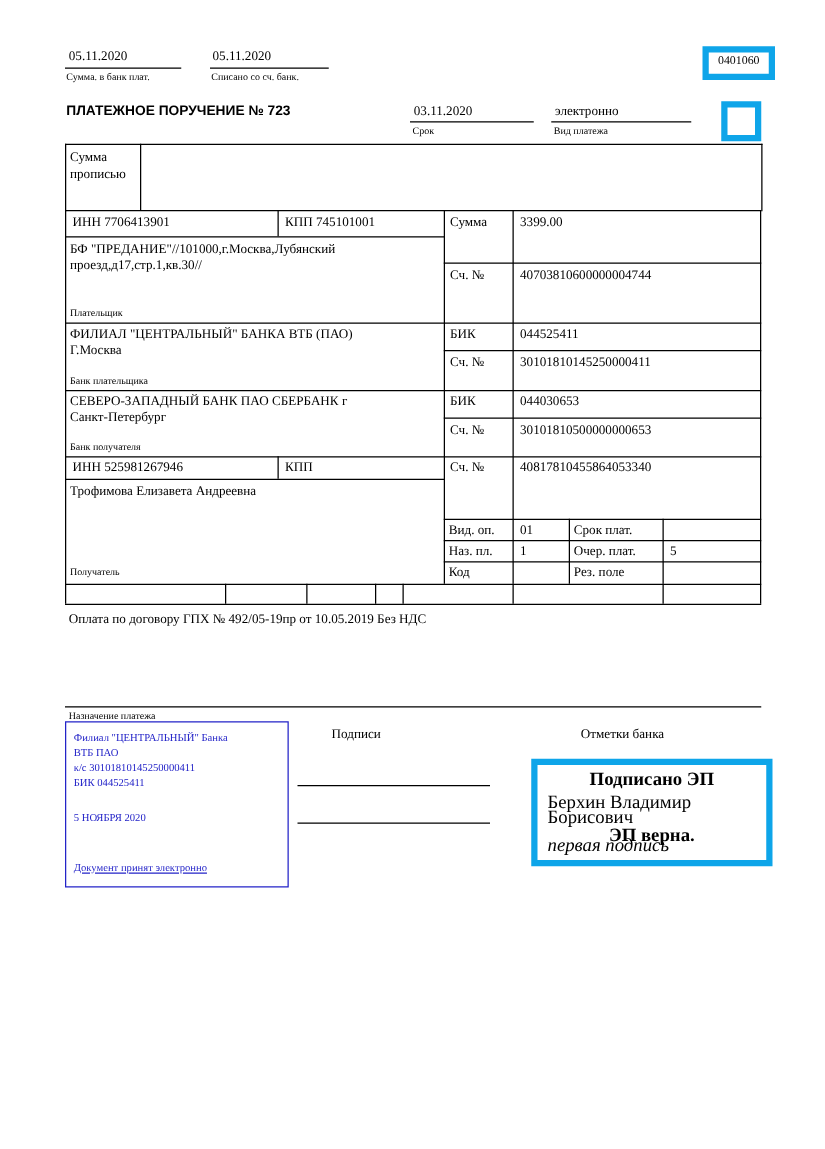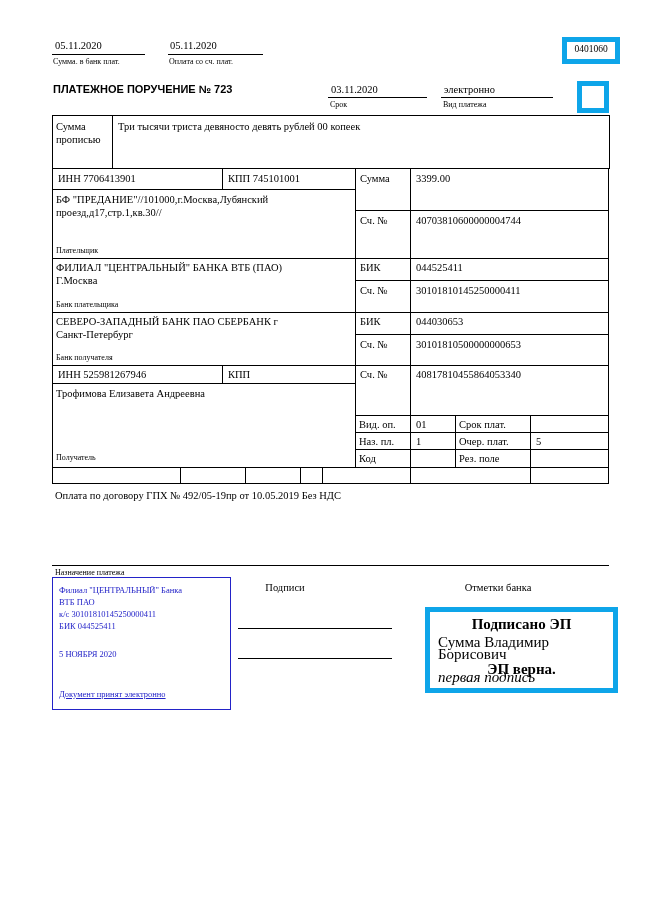--- a/index.html
+++ b/index.html
@@ -24,37 +24,36 @@
 <body>
 
 <div class="page">
 
   <div class="t" style="left:55px;top:39px">05.11.2020</div>
   <div class="hline" style="left:52px;top:54px;width:93px"></div>
   <div class="sm" style="left:53px;top:57px">Сумма. в банк плат.</div>
 
   <div class="t" style="left:170px;top:39px">05.11.2020</div>
   <div class="hline" style="left:168px;top:54px;width:95px"></div>
-  <div class="sm" style="left:169px;top:57px">Оплата со сч. плат.</div>
+  <div class="sm" style="left:169px;top:57px">Списано со сч. банк.</div>
 
   <div class="box center" style="left:562px;top:37px;width:48px;height:17px;font-size:9.5px;line-height:15px">0401060</div>
 
   <div class="title" style="left:53px;top:83px">ПЛАТЕЖНОЕ ПОРУЧЕНИЕ № 723</div>
   <div class="t" style="left:331px;top:83px">03.11.2020</div>
   <div class="hline" style="left:328px;top:97px;width:99px"></div>
   <div class="sm" style="left:330px;top:100px">Срок</div>
   <div class="t" style="left:444px;top:83px">электронно</div>
   <div class="hline" style="left:441px;top:97px;width:112px"></div>
   <div class="sm" style="left:443px;top:100px">Вид платежа</div>
   <div class="box" style="left:577px;top:81px;width:22px;height:22px"></div>
 
   <div class="abs" style="left:52px;top:115px;width:556px;height:53px;border:1px solid #000;border-bottom:none"></div>
   <div class="vline" style="left:112px;top:115px;height:53px"></div>
   <div class="t" style="left:56px;top:120px;width:52px">Сумма прописью</div>
-  <div class="t" style="left:118px;top:120px;width:482px">Три тысячи триста девяносто девять рублей 00 копеек</div>
 
   <div class="hline" style="left:52px;top:168px;width:557px"></div>
   <div class="hline" style="left:52px;top:189px;width:304px"></div>
   <div class="hline" style="left:355px;top:210px;width:254px"></div>
   <div class="hline" style="left:52px;top:258px;width:557px"></div>
   <div class="hline" style="left:355px;top:280px;width:254px"></div>
   <div class="hline" style="left:52px;top:312px;width:557px"></div>
   <div class="hline" style="left:355px;top:334px;width:254px"></div>
   <div class="hline" style="left:52px;top:365px;width:557px"></div>
   <div class="hline" style="left:52px;top:383px;width:304px"></div>
@@ -140,18 +139,18 @@
     </div>
     <div class="abs" style="left:6px;top:70px">5 НОЯБРЯ 2020</div>
     <div class="abs u" style="left:6px;top:110px">Документ принят электронно</div>
   </div>
 
   <div class="hline" style="left:238px;top:628px;width:154px"></div>
   <div class="hline" style="left:238px;top:658px;width:154px"></div>
 
   <div class="box" style="left:425px;top:607px;width:183px;height:76px">
     <div class="md b center" style="left:0;top:6px;width:100%">Подписано ЭП</div>
-    <div class="md" style="left:8px;top:24px">Сумма Владимир Борисович</div>
+    <div class="md" style="left:8px;top:24px">Берхин Владимир Борисович</div>
     <div class="md i" style="left:8px;top:37px">первая подпись</div>
     <div class="md b center" style="left:0;top:51px;width:100%">ЭП верна.</div>
   </div>
 
 </div>
 
 </body></html>

